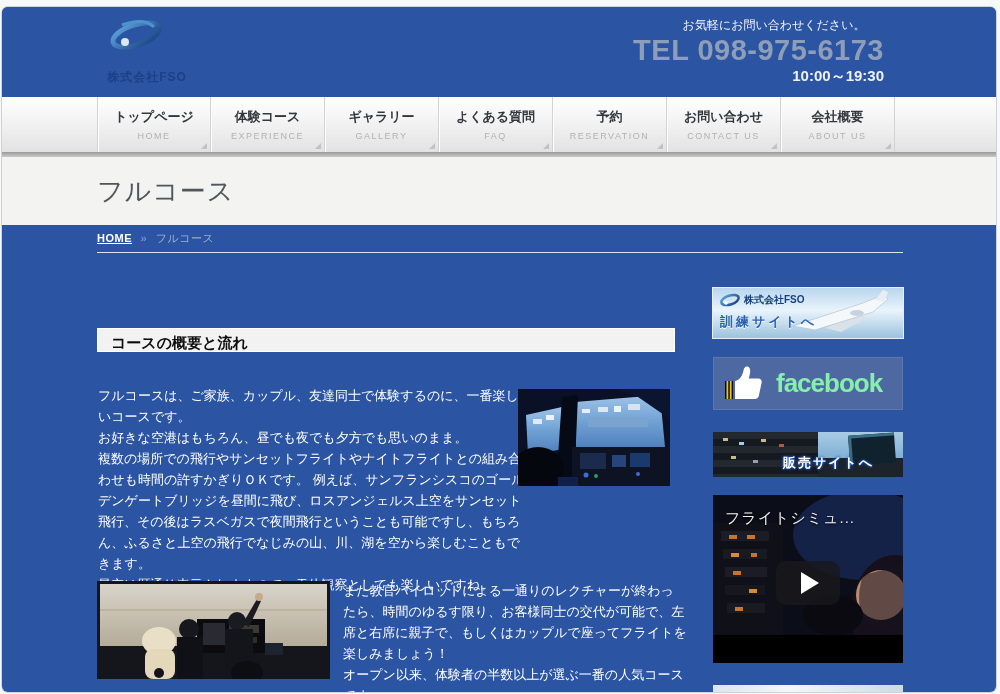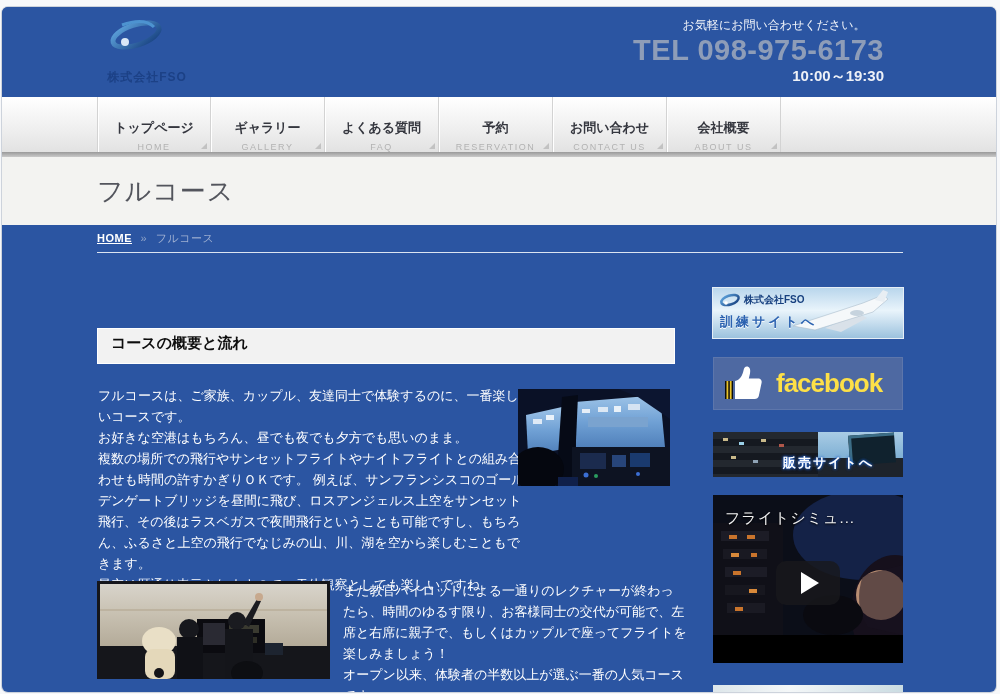--- a/index.html
+++ b/index.html
@@ -18,60 +18,60 @@
   .logo{position:absolute;left:90px;top:8px;width:110px;height:76px;cursor:pointer;}
   .logo-text{font-size:12px;font-weight:bold;color:#1c4186;text-align:center;margin-top:-2px;letter-spacing:1px;}
   .contact{position:absolute;right:112px;top:10px;width:260px;text-align:right;}
   .contact-msg{font-size:12px;color:#f2f5fa;text-align:center;padding-left:40px;}
   .contact-tel{font-size:29px;font-weight:bold;color:#8e9db8;line-height:1.15;letter-spacing:0.5px;}
   .contact-hours{font-size:15px;font-weight:bold;color:#eef1f7;}
   
   .nav{position:absolute;left:0;top:90px;width:100%;height:55px;
     background:linear-gradient(#ffffff,#ededed 65%,#e2e2e2);}
   .nav-inner{margin-left:95px;display:flex;height:55px;}
-  .nav-item{width:114px;text-align:center;padding-top:22px;box-sizing:border-box;height:55px;
+  .nav-item{width:114px;text-align:center;padding-top:11px;box-sizing:border-box;height:55px;
     border-right:1px solid #d3d3d3;box-shadow:inset 1px 0 0 #ffffff;position:relative;cursor:pointer;}
   .nav-item:first-child{border-left:1px solid #d3d3d3;}
   .nav-item::after{content:'';position:absolute;right:3px;bottom:3px;width:0;height:0;
     border-left:6px solid transparent;border-bottom:6px solid #c2c2c2;}
   .nav-jp{font-size:13px;font-weight:bold;color:#35373f;}
   .nav-en{font-size:9px;color:#b2b2b2;letter-spacing:1.5px;margin-top:5px;}
   .nav-shadow{position:absolute;left:0;top:145px;width:100%;height:5px;
     background:linear-gradient(#9a9a9a,#c9c9c9);}
   
   .title-band{position:absolute;left:0;top:150px;width:100%;height:68px;background:#f3f3f1;}
   .page-title{margin:0;padding:17px 0 0 95px;font-size:26px;font-weight:normal;color:#53555d;letter-spacing:1px;}
   
   .breadcrumb{position:absolute;left:95px;top:224px;font-size:11px;color:#9fb0d2;letter-spacing:0.5px;}
   .bc-home{color:#ffffff;text-decoration:underline;font-weight:bold;cursor:pointer;}
   .bc-sep{margin:0 5px;color:#8fa3c8;}
   .rule{position:absolute;left:95px;top:245px;width:806px;height:1px;background:rgba(240,244,250,0.9);}
   
-  .heading-bar{position:absolute;left:95px;top:321px;width:578px;height:36px;box-sizing:border-box;
+  .heading-bar{position:absolute;left:95px;top:321px;width:578px;height:24px;box-sizing:border-box;
     background:#f2f2f2;border:1px solid #ffffff;line-height:27px;padding-left:13px;
     font-size:15px;font-weight:bold;color:#0d0d0d;}
   .row1{position:absolute;left:95px;top:377px;width:578px;}
   .row2{position:absolute;left:95px;top:572px;width:578px;}
   .body-text{margin:1px;font-size:13px;line-height:21px;color:#ffffff;white-space:pre-line;}
   .p1{width:433px;}
   .p2{margin-left:246px;width:344px;}
   .img-cockpit{position:absolute;right:5px;top:5px;width:152px;height:97px;overflow:hidden;}
   .img-simroom{position:absolute;left:0;top:2px;width:233px;height:98px;overflow:hidden;}
   
   .sb{position:absolute;left:711px;width:190px;cursor:pointer;}
   .sb-training{top:281px;height:50px;overflow:hidden;box-shadow:0 0 0 1px #e6eef6;
     background:linear-gradient(180deg,#b9d6ec,#e9f4fb 45%,#9cc2de);position:absolute;}
   .tr-company{position:absolute;left:31px;top:5px;font-size:10px;font-weight:bold;color:#17407f;}
   .tr-label{position:absolute;left:7px;top:25px;font-size:13px;font-weight:bold;color:#2b62b0;
     letter-spacing:3px;text-shadow:0 1px 0 #ffffff;}
   .tr-logo{position:absolute;left:5px;top:3px;}
   .tr-jet{position:absolute;right:-4px;top:2px;}
   .sb-facebook{top:350px;height:53px;background:#4e69a2;display:flex;align-items:center;
     box-shadow:inset 0 0 0 1px #5d76ab;position:absolute;}
-  .fb-word{color:#fde047;font-size:26px;font-weight:bold;letter-spacing:-1px;margin-left:13px;}
+  .fb-word{color:#86efac;font-size:26px;font-weight:bold;letter-spacing:-1px;margin-left:13px;}
   .sb-sales{top:425px;height:45px;overflow:hidden;background:#1d232b;position:absolute;}
   .sales-sky{position:absolute;right:0;top:0;width:95px;height:26px;background:linear-gradient(#a9cce5,#7fb0d4);}
   .sales-monitor{position:absolute;right:8px;top:2px;width:46px;height:30px;background:#10222e;
     transform:rotate(-4deg);box-shadow:inset 3px 3px 0 #3c6d86;}
   .sales-panel{position:absolute;left:0;top:0;width:105px;height:45px;
     background:repeating-linear-gradient(180deg,#23282f 0 7px,#151920 7px 14px);}
   .sales-dot{position:absolute;width:5px;height:3px;background:#c9b98a;}
   .sales-label{position:absolute;left:70px;bottom:5px;font-size:13px;font-weight:bold;color:#ffffff;
     letter-spacing:2px;text-shadow:0 0 3px #1d5fd0,0 0 3px #1d5fd0;text-align:center;}
   .sb-video{top:488px;height:168px;background:#070709;position:absolute;overflow:hidden;}
@@ -110,20 +110,24 @@
       <div class="contact-tel">TEL 098-975-6173</div>
       <div class="contact-hours">10:00～19:30</div>
     </div>
   </div>
 
   <div class="nav">
     <div class="nav-inner">
       <div class="nav-item">
         <div class="nav-jp">トップページ</div>
         <div class="nav-en">HOME</div>
+      </div>
+      <div class="nav-item">
+        <div class="nav-jp">体験コース</div>
+        <div class="nav-en">EXPERIENCE</div>
       </div>
       <div class="nav-item">
         <div class="nav-jp">ギャラリー</div>
         <div class="nav-en">GALLERY</div>
       </div>
       <div class="nav-item">
         <div class="nav-jp">よくある質問</div>
         <div class="nav-en">FAQ</div>
       </div>
       <div class="nav-item">

